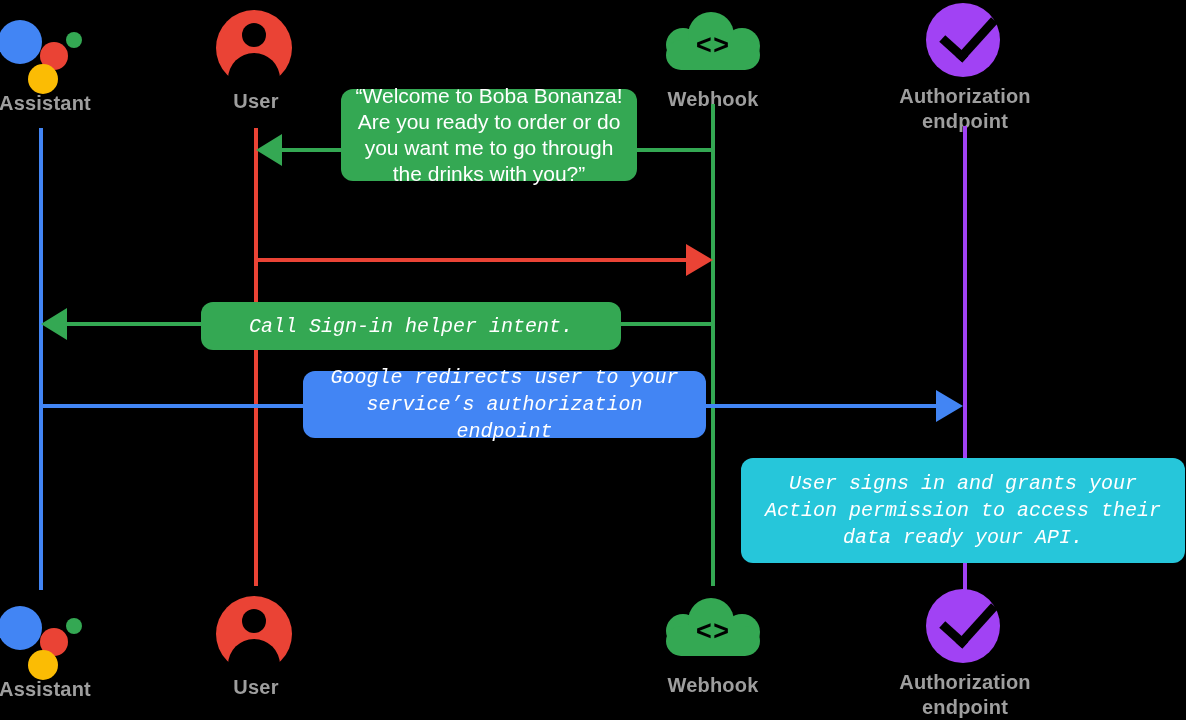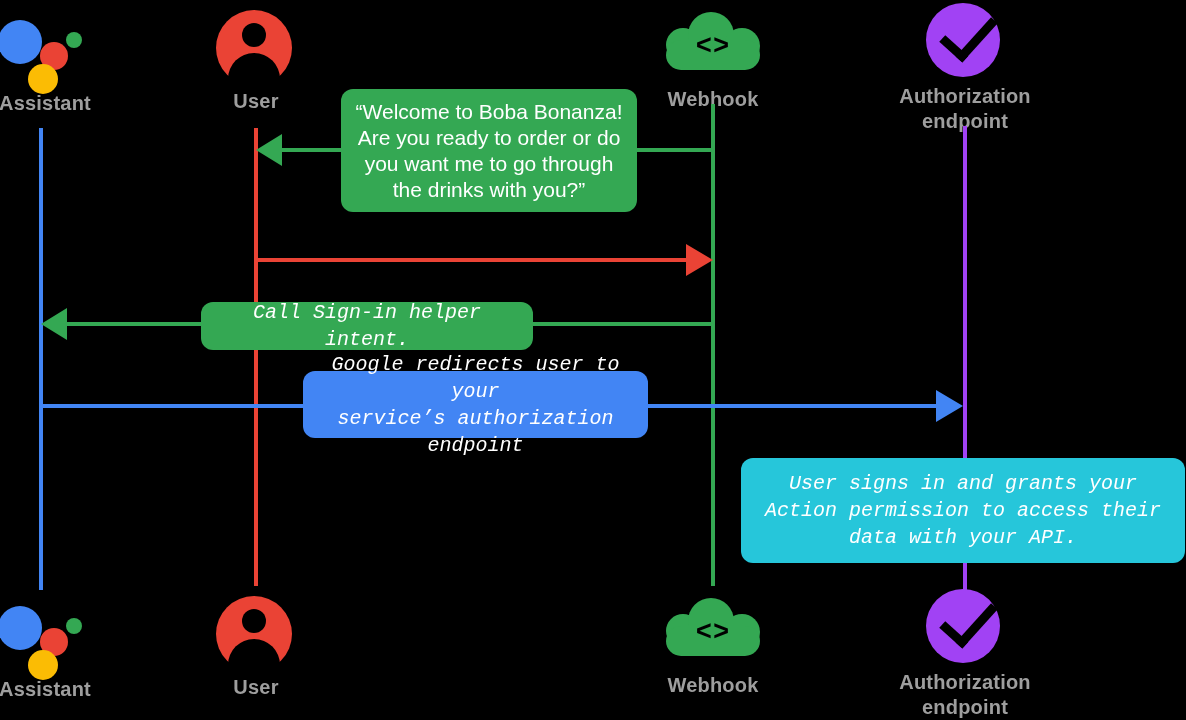--- a/index.html
+++ b/index.html
@@ -165,47 +165,47 @@
     <span class="caption">endpoint</span>
   </div>
 
   <div class="lifeline" style="left:39px;  top:128px; height:462px; background:#4285F4;"></div>
   <div class="lifeline" style="left:254px; top:128px; height:458px; background:#EA4335;"></div>
   <div class="lifeline" style="left:711px; top:104px; height:482px; background:#34A853;"></div>
   <div class="lifeline" style="left:963px; top:126px; height:464px; background:#A142F4;"></div>
 
   <div class="mline" style="left:270px; top:148px; width:445px; background:#34A853;"></div>
   <div class="arrow left" style="left:256px; top:134px; border-right:26px solid #34A853;"></div>
-  <div class="bubble sans" style="left:341px; top:89px; width:296px; height:123px; background:#34A853; padding:6px 10px;">
+  <div class="bubble sans" style="left:341px; top:89px; width:296px; height:92px; background:#34A853; padding:6px 10px;">
     <span class="txt">“Welcome to Boba Bonanza!
 Are you ready to order or do
 you want me to go through
 the drinks with you?”</span>
   </div>
 
   <div class="mline" style="left:256px; top:258px; width:440px; background:#EA4335;"></div>
   <div class="arrow right" style="left:686px; top:244px; border-left:27px solid #EA4335;"></div>
 
   <div class="mline" style="left:55px; top:322px; width:660px; background:#34A853;"></div>
   <div class="arrow left" style="left:41px; top:308px; border-right:26px solid #34A853;"></div>
-  <div class="bubble mono" style="left:201px; top:302px; width:332px; height:48px; background:#34A853; padding:2px 24px;">
+  <div class="bubble mono" style="left:201px; top:302px; width:420px; height:48px; background:#34A853; padding:2px 24px;">
     <span class="txt">Call Sign-in helper intent.</span>
   </div>
 
   <div class="mline" style="left:41px; top:404px; width:897px; background:#4285F4;"></div>
   <div class="arrow right" style="left:936px; top:390px; border-left:27px solid #4285F4;"></div>
-  <div class="bubble mono" style="left:303px; top:371px; width:345px; height:67px; background:#4285F4; padding:2px 10px;">
+  <div class="bubble mono" style="left:303px; top:371px; width:403px; height:67px; background:#4285F4; padding:2px 10px;">
     <span class="txt">Google redirects user to your
 service’s authorization endpoint</span>
   </div>
 
   <div class="bubble mono" style="left:741px; top:458px; width:444px; height:105px; background:#26C6DA; padding:4px 12px;">
     <span class="txt">User signs in and grants your
 Action permission to access their
-data with your API.</span>
+data ready your API.</span>
   </div>
 
   <div class="actor" style="left:-50px; top:596px;">
     <div class="glyph">
       <span class="dot blue"></span>
       <span class="dot red"></span>
       <span class="dot yellow"></span>
       <span class="dot green"></span>
     </div>
     <span class="caption">Assistant</span>

